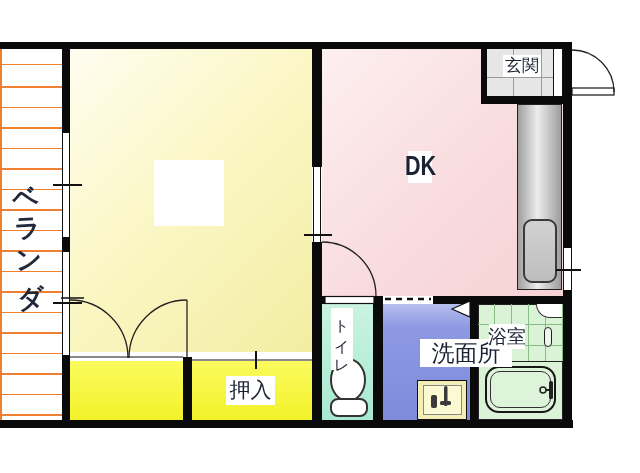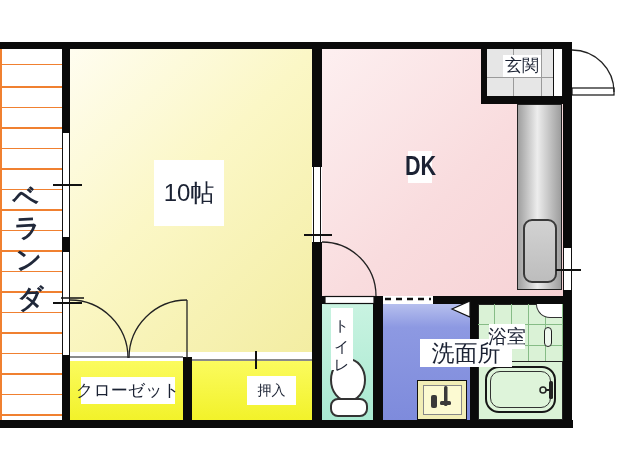--- a/index.html
+++ b/index.html
@@ -47,21 +47,21 @@
   #washstand{left:417px;top:380px;width:50px;height:40px;border:1.5px solid #111;background:#f2eeb6;box-sizing:border-box;}
   #washstand-basin{left:423px;top:385px;width:39px;height:30px;border:1px solid #888;background:#fcfad2;box-sizing:border-box;}
   
   .frontline{position:absolute;background:#8a8a8a;height:1.5px;}
   
   #yoshitsu-label{left:154px;top:160px;width:70px;height:66px;font-size:24px;flex-direction:column;}
   #dk-label{left:408px;top:151px;width:24px;height:32px;font-size:27px;font-weight:bold;}
   #dk-label span{display:inline-block;transform:scaleX(.8);}
   #genkan-label{left:503px;top:55px;width:38px;height:22px;font-size:17px;}
   #closet-label{left:81px;top:377px;width:94px;height:27px;font-size:17px;}
-  #oshiire-label{left:226px;top:376px;width:49px;height:29px;font-size:14px;margin-left:21px;}
+  #oshiire-label{left:226px;top:376px;width:49px;height:29px;font-size:21px;}
   #toilet-label{left:331px;top:308px;width:22px;height:62px;font-size:15px;}
   #washroom-label{left:376px;top:339px;width:92px;height:28px;font-size:23px;margin-left:44px;}
   #bath-label{left:489px;top:324px;width:36px;height:25px;font-size:19px;}
   svg.overlay{position:absolute;left:0;top:0;pointer-events:none;}
 </style>
 </head>
 <body>
 
 <div id="plan">
 
@@ -148,25 +148,23 @@
     <rect x="431" y="395" width="6" height="13" rx="2" fill="#3a3a3a"></rect>
     <rect x="444" y="386" width="3.5" height="20" rx="1.5" fill="#3a3a3a"></rect>
     <rect x="440" y="401" width="11" height="4" rx="1.5" fill="#3a3a3a"></rect>
 
     <rect x="549" y="381" width="4" height="18" rx="1.5" fill="#222"></rect>
     <line x1="544" y1="390" x2="549" y2="390" stroke="#222" stroke-width="2"></line>
     <circle cx="543" cy="390" r="3" fill="#def4da" stroke="#222" stroke-width="1.5"></circle>
   </svg>
 
   <div id="yoshitsu-label" class="label">
-    <span>10帖</span>
   </div>
   <div id="dk-label" class="label">
     <span>DK</span>
   </div>
   <div id="genkan-label" class="label">玄関</div>
-  <div id="closet-label" class="label">クローゼット</div>
   <div id="oshiire-label" class="label">押入</div>
   <div id="toilet-label" class="label vtext">トイレ</div>
   <div id="washroom-label" class="label">洗面所</div>
   <div id="bath-label" class="label">浴室</div>
 
 </div>
 
 </body></html>

